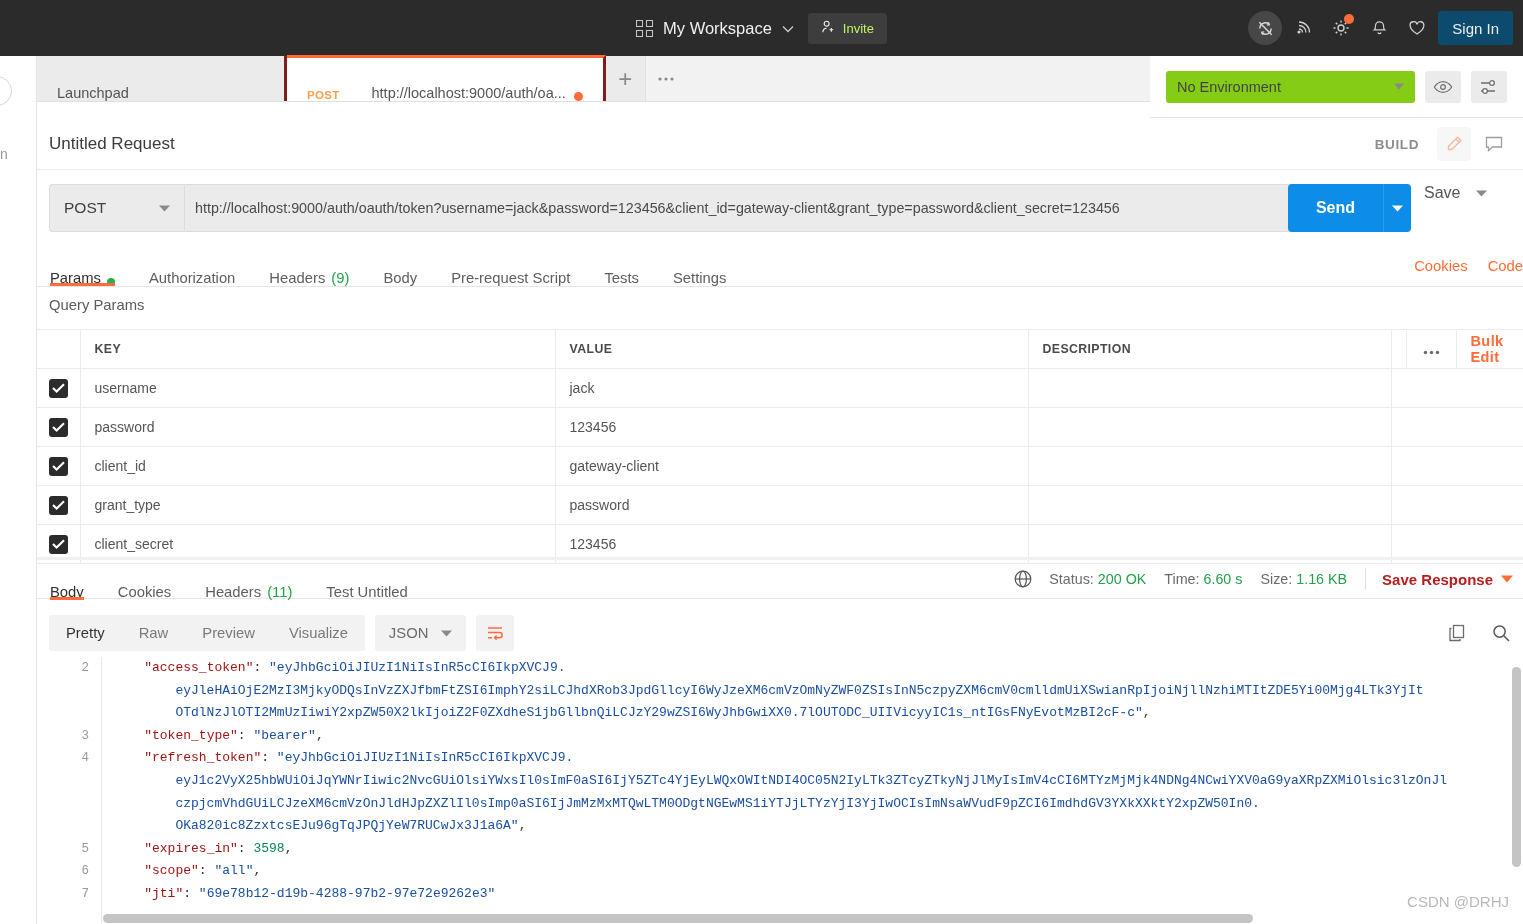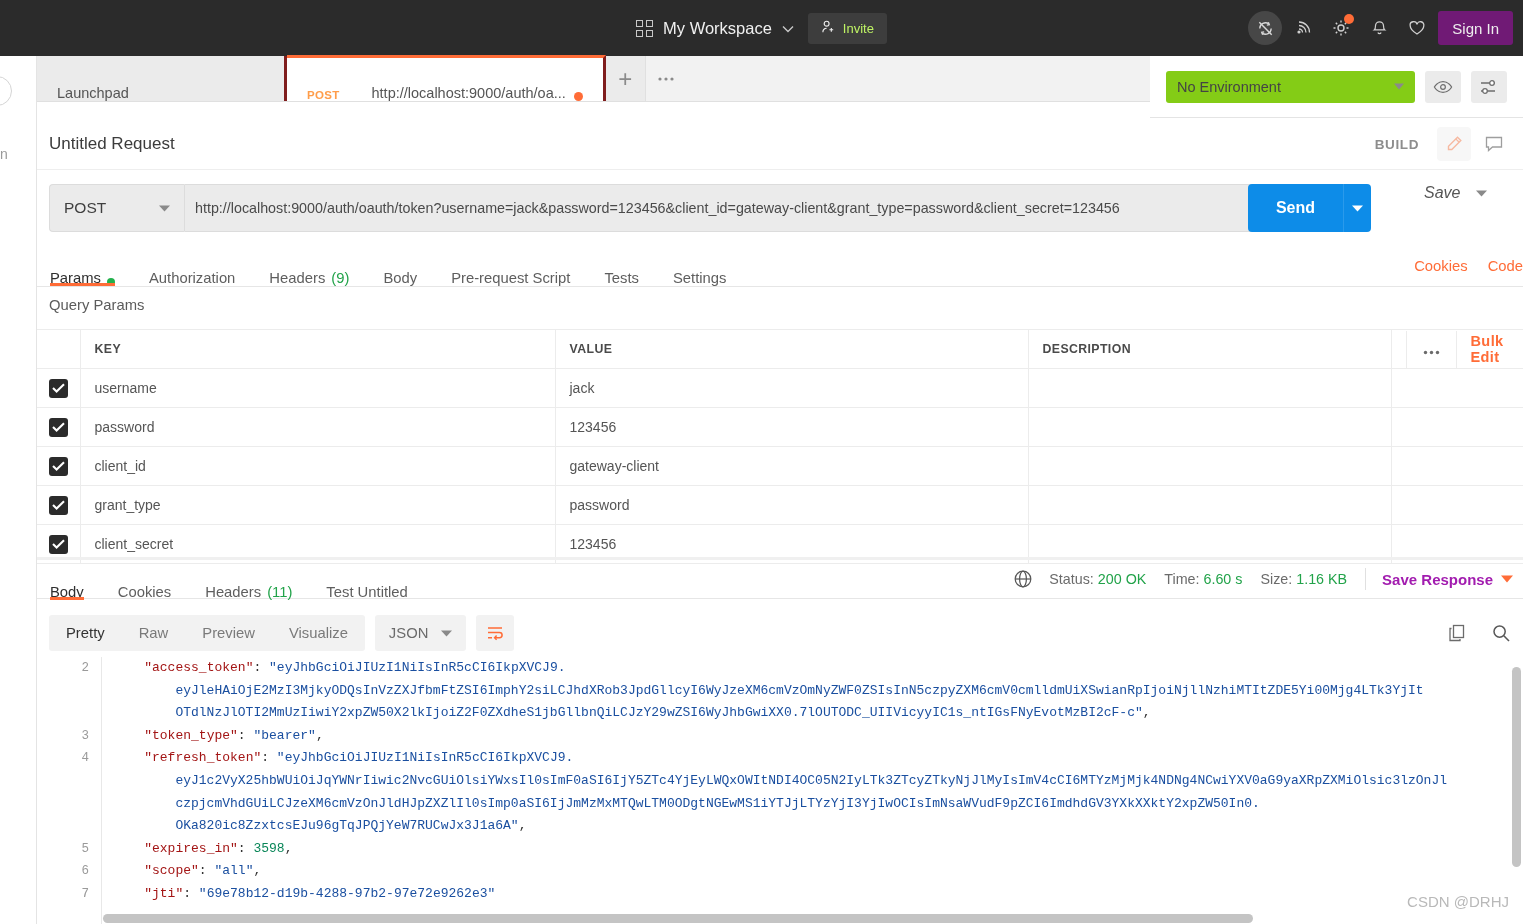--- a/index.html
+++ b/index.html
@@ -39,21 +39,21 @@
     width: 34px; height: 34px; border-radius: 50%;
     display: flex; align-items: center; justify-content: center;
     color: #cfcfcf; cursor: pointer; position: relative;
   }
   .ticon.active { background: #474747; }
   .badge-dot {
     position: absolute; top: 3px; right: 4px;
     width: 10px; height: 10px; border-radius: 50%; background: #ff6c37;
   }
   .signin {
-    margin-left: 0; background: #701a75; border-radius: 3px;
+    margin-left: 0; background: #0c4a6e; border-radius: 3px;
     height: 34px; display: flex; align-items: center; padding: 0 14px;
     color: #eee; font-size: 15px; cursor: pointer;
   }
 
   
   .side-sliver {
     position: absolute; left: 0; top: 56px; width: 37px; height: 868px;
     background: #fff; border-right: 1px solid #e4e4e4;
   }
   .side-circle {
@@ -145,36 +145,36 @@
   .method-sel .m { font-size: 15.5px; color: #3f3f3f; }
   .method-sel .caret { color: #8a8a8a; font-size: 11px; }
   .url-input {
     width: 1139px; height: 48px; background: #ebebeb;
     border: 1px solid #dcdcdc; border-radius: 0 4px 4px 0;
     display: flex; align-items: center; padding: 0 10px;
     font-size: 14.3px; color: #4a4a4a;
     white-space: nowrap; overflow: hidden; cursor: text;
   }
   .send-wrap {
-    position: absolute; left: 1248px; top: 184px;
+    position: absolute; left: 1288px; top: 184px;
     display: flex; align-items: flex-start;
   }
   .send-btn {
     width: 95px; height: 48px; background: #0d8ce8; color: #fff;
     border-radius: 4px 0 0 4px; display: flex; align-items: center; justify-content: center;
     font-size: 16px; font-weight: bold; cursor: pointer;
   }
   .send-caret {
     width: 28px; height: 48px; background: #0d8ce8; color: #fff;
     border-left: 1px solid #2a9aeb; border-radius: 0 4px 4px 0;
     display: flex; align-items: center; justify-content: center; font-size: 10px; cursor: pointer;
   }
   .save-wrap {
     position: absolute; left: 1424px; top: 184px;
-    display: flex; align-items: center; gap: 16px; font-style: italic;
+    display: flex; align-items: center; gap: 16px;
   }
   .save-lbl { font-size: 16px; color: #555; cursor: pointer; }
   .save-caret { color: #8a8a8a; font-size: 10px; cursor: pointer; }
 
   
   .reqtabs {
     position: absolute; left: 37px; top: 246px; width: 1486px; height: 41px;
     border-bottom: 1px solid #e6e6e6;
     display: flex; align-items: flex-start;
   }
@@ -242,21 +242,21 @@
     display: flex; align-items: flex-start;
   }
   .rsbar-right {
     position: absolute; right: 10px; top: 0; height: 38px;
     display: flex; align-items: center; gap: 0px; font-size: 14.3px;
   }
   .meta { margin-right: 18px; color: #6b6b6b; }
   .meta .g { color: #22a34a; }
   .globe-ic { margin-right: 16px; color: #585858; display:flex; align-items:center; }
   .sep-v { width: 1px; height: 22px; background: #e0e0e0; margin-right: 16px; }
-  .save-resp { color: #a21caf; font-weight: bold; font-size: 15px; cursor: pointer; }
+  .save-resp { color: #b91c1c; font-weight: bold; font-size: 15px; cursor: pointer; }
   .save-resp-caret { color: #ff6c37; font-size: 11px; margin-left: 8px; cursor: pointer; }
 
   .fmt-row {
     position: absolute; left: 37px; top: 609px; width: 1486px; height: 48px;
     display: flex; align-items: center; padding: 0 12px; gap: 10px;
   }
   .fmt-pill {
     background: #f2f2f2; border-radius: 3px; height: 36px;
     display: flex; align-items: center;
   }

